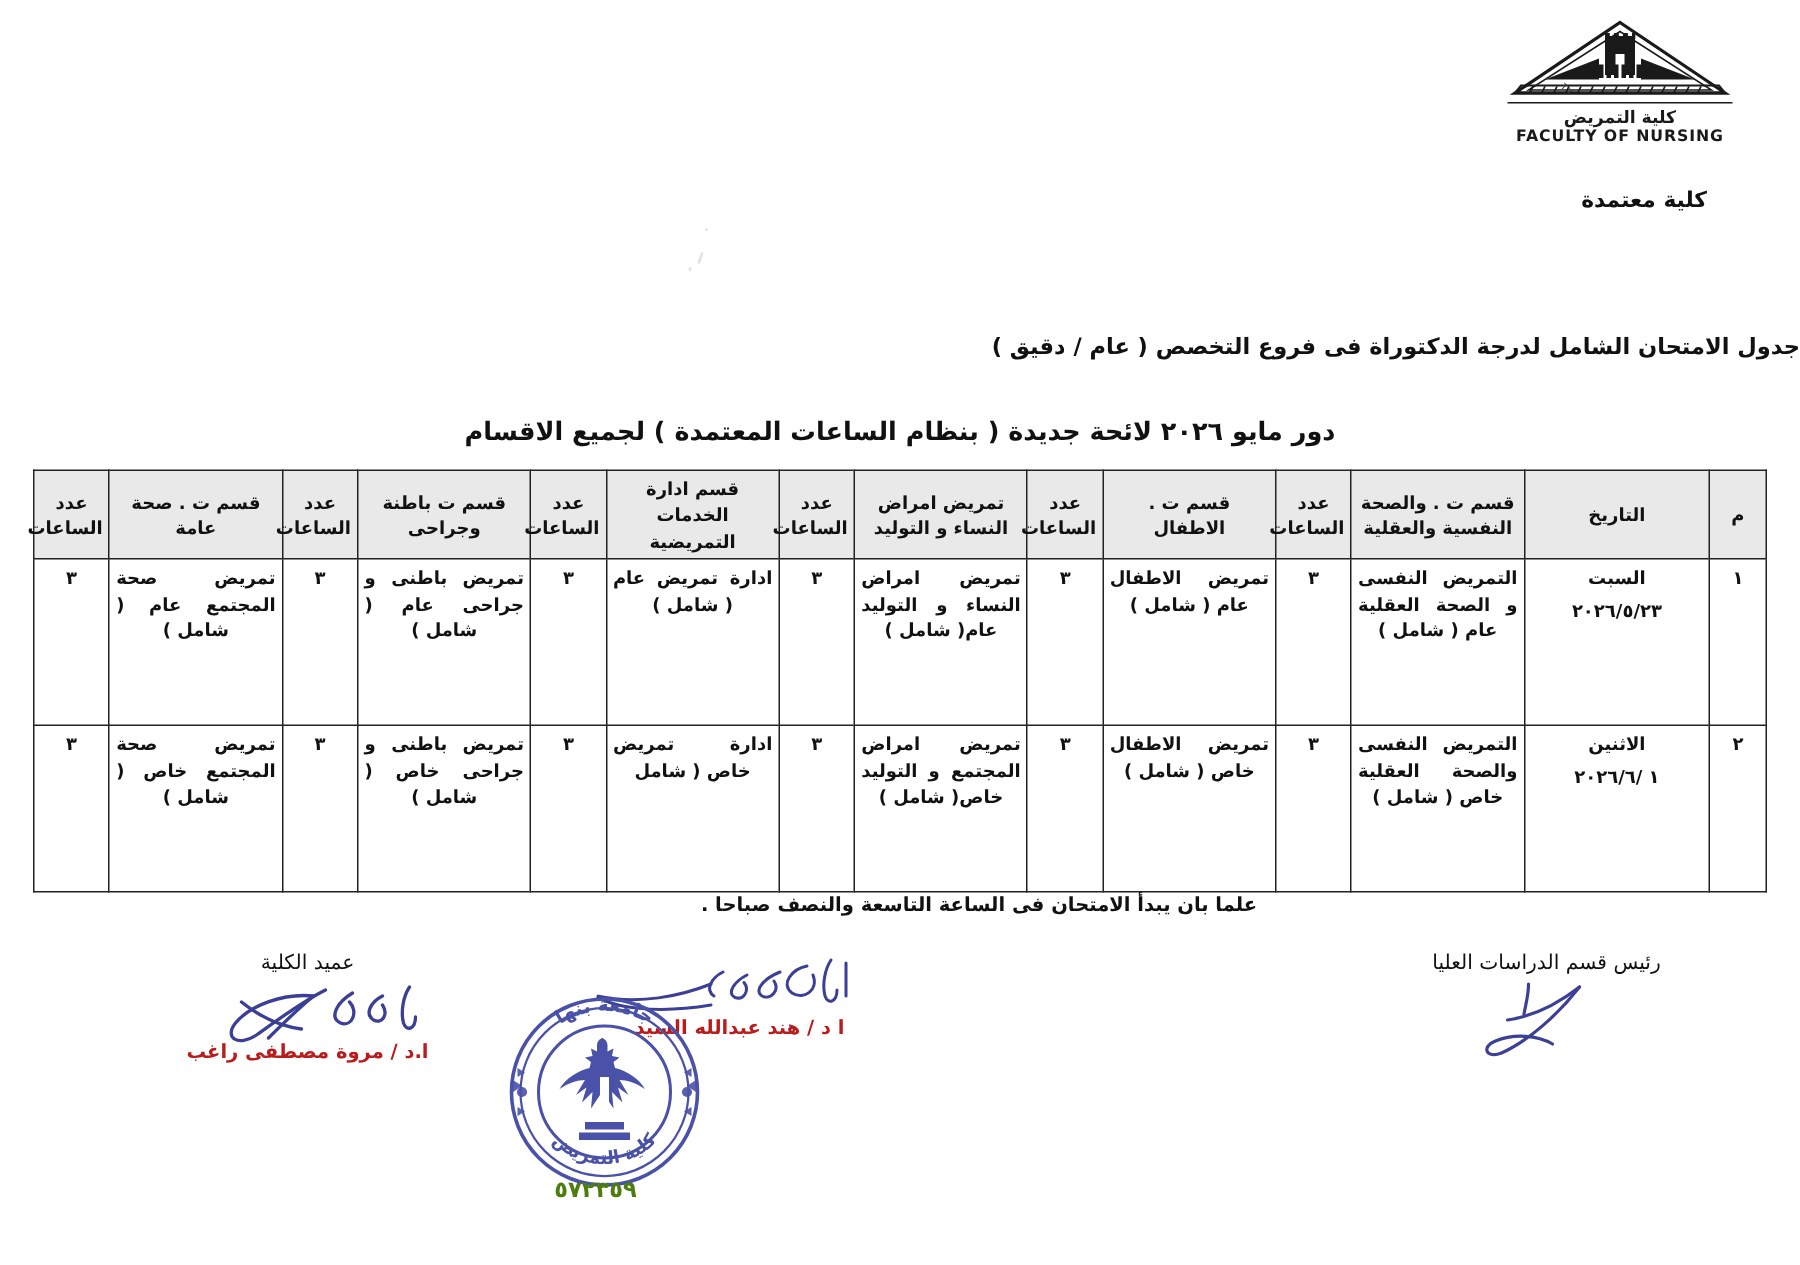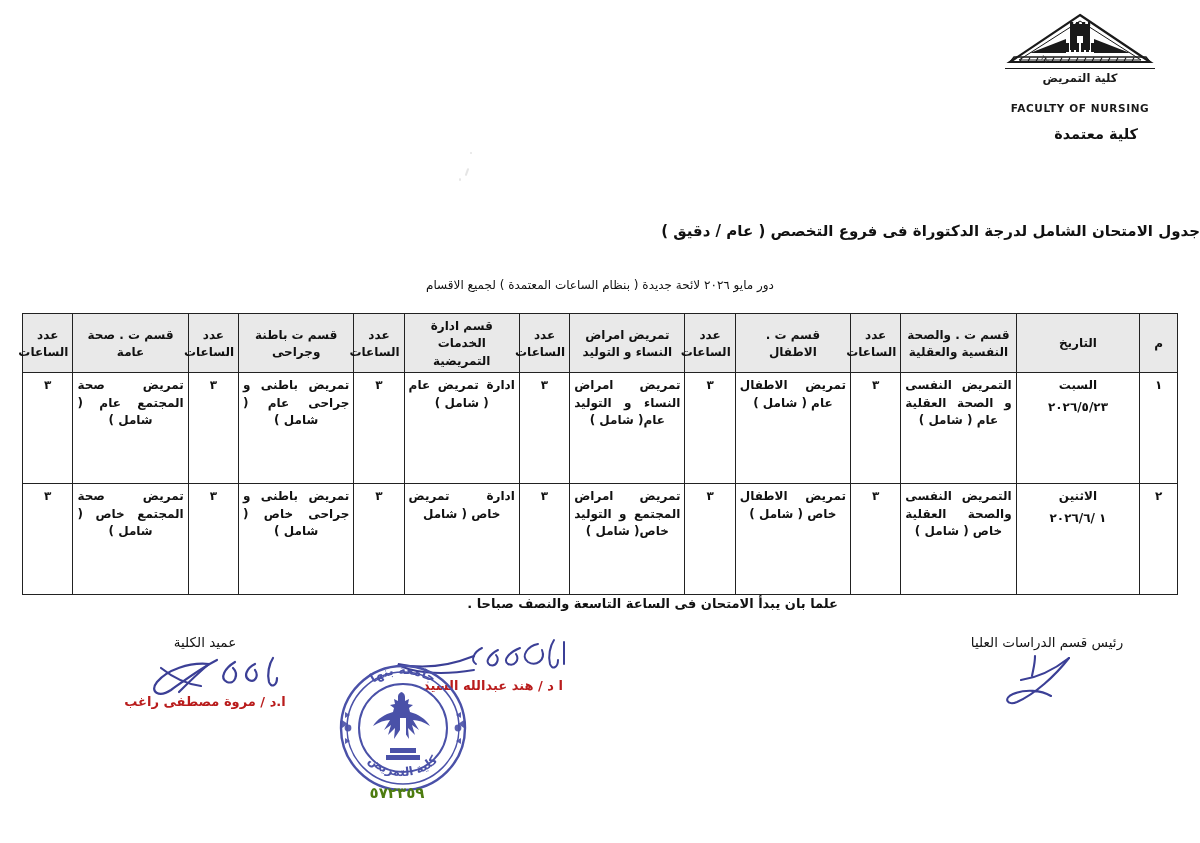--- a/index.html
+++ b/index.html
@@ -40,21 +40,21 @@
     letter-spacing: 1.2px;
     color: #1a1a1a;
     margin-top: 1px;
   }
   .logo-line-en {
     font-size: 10.5px;
     font-weight: bold;
     letter-spacing: 0.6px;
     color: #1a1a1a;
     direction: ltr;
-    margin-top: 17px;
+    margin-top: 0px;
   }
 
   
   #accreditation {
     position: absolute;
     top: 126px;
     right: 62px;
     font-size: 14.5px;
     font-weight: bold;
     color: #111;
@@ -70,22 +70,22 @@
     font-size: 15px;
     font-weight: bold;
     color: #111;
   }
   #doc-subtitle {
     position: absolute;
     top: 278px;
     left: 0;
     right: 0;
     text-align: center;
-    font-size: 12px;
-    font-weight: normal;
+    font-size: 17px;
+    font-weight: bold;
     color: #111;
   }
 
   
   #schedule-table-wrap {
     position: absolute;
     top: 313px;
     right: 22px;
     width: 1156px;
   }
@@ -160,21 +160,21 @@
     white-space: nowrap;
   }
   .sig-name {
     font-size: 13px;
     font-weight: bold;
     color: #b91c1c;
     white-space: nowrap;
   }
   .sig-scribble { height: 44px; line-height: 0; }
 
-  #sig-head-grad   { top: 634px; right: 48px;  width: 210px; }
+  #sig-head-grad   { top: 634px; right: 64px;  width: 210px; }
   #sig-vice-dean   { top: 634px; right: 572px; width: 270px; }
   #sig-dean        { top: 634px; right: 880px; width: 230px; }
 
   
   #official-stamp {
     position: absolute;
     top: 652px;
     right: 722px;
     width: 150px;
     height: 180px;

